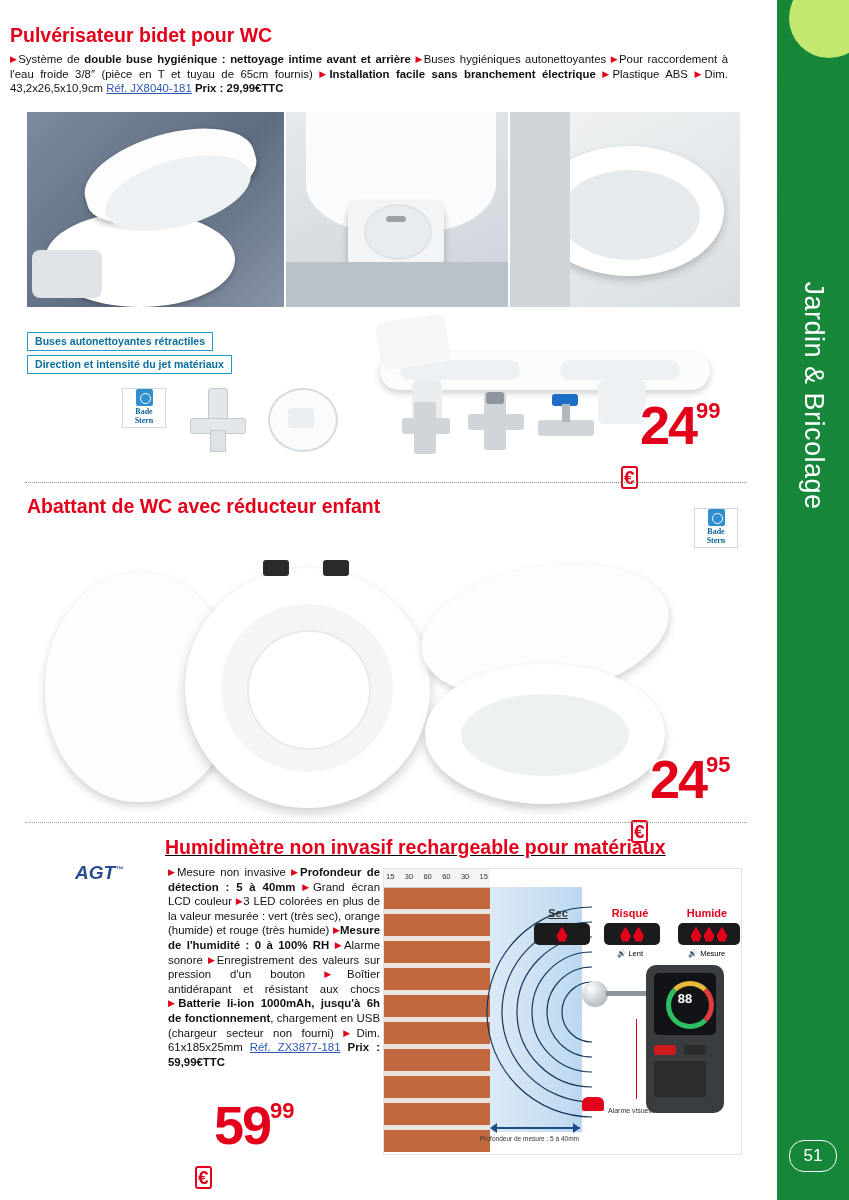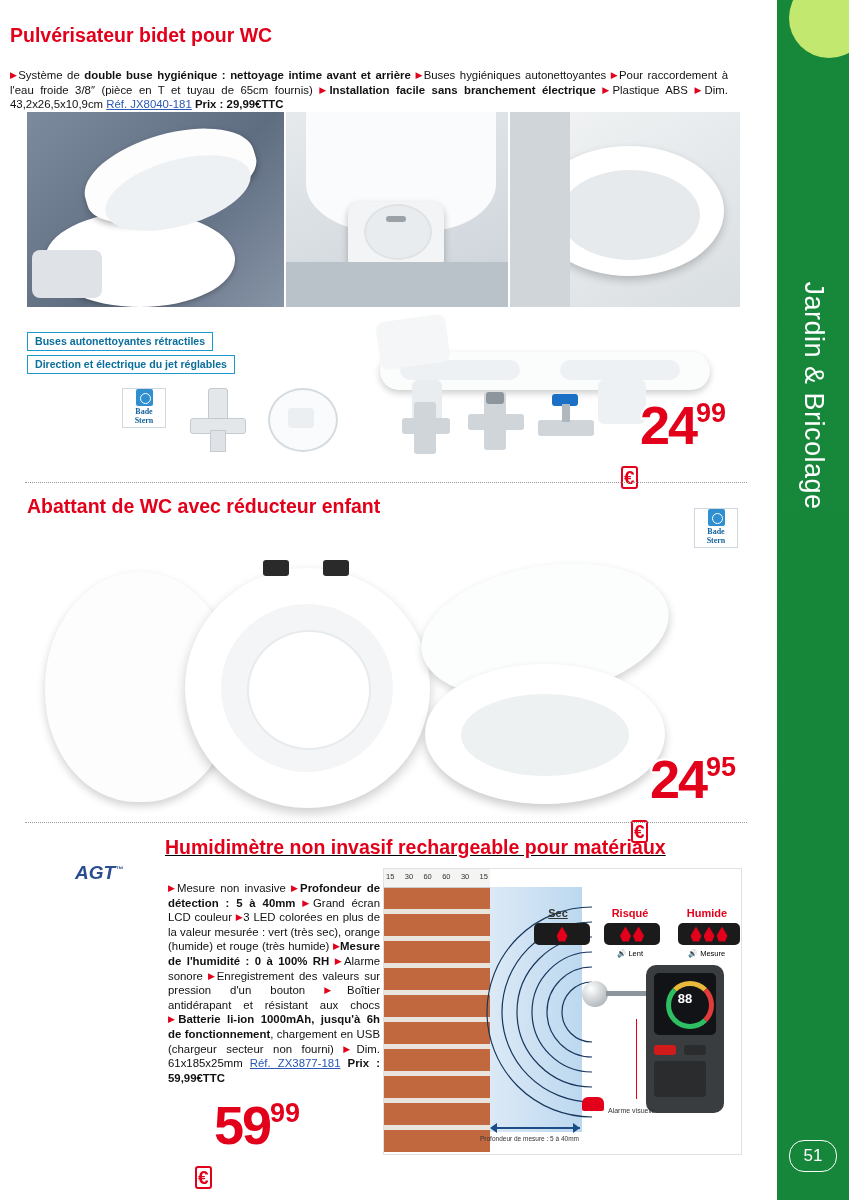--- a/index.html
+++ b/index.html
@@ -37,42 +37,42 @@
   }
 
   
   .content{position:absolute;left:0;top:0;width:775px;height:1200px;}
 
   h2.sect-title{
     margin:0;font-size:19.5px;color:#e2001a;font-weight:bold;
     font-family:"Liberation Sans", sans-serif;
   }
   .desc{
-    font-size:11.4px;line-height:1.28;margin-top:21px;color:#111;
+    font-size:11.4px;line-height:1.28;margin-top:5px;color:#111;
     text-align:justify;
   }
   .desc b{font-weight:bold;}
   .tri{color:#e2001a;font-size:9px;vertical-align:1px;}
   .ref{color:#2b57b5;text-decoration:underline;}
 
   hr.sep{
     border:none;border-top:1.3px dotted #9a9a9a;margin:0;
   }
 
   
   .price{
     position:absolute;font-family:"Liberation Sans", sans-serif;
     color:#e2001a;font-weight:bold;line-height:1;
     text-shadow:
       -1.6px -1.6px 0 #fff, 1.6px -1.6px 0 #fff,
       -1.6px  1.6px 0 #fff, 1.6px  1.6px 0 #fff,
       -2.2px 0 0 #fff, 2.2px 0 0 #fff, 0 -2.2px 0 #fff, 0 2.2px 0 #fff;
   }
   .price .int{font-size:54px;letter-spacing:-2px;}
-  .price .dec{font-size:27px;vertical-align:top;position:relative;top:2px;}
+  .price .dec{font-size:22px;vertical-align:top;position:relative;top:2px;}
   .price .cur{
     font-size:19px;display:inline-block;border:2px solid #e2001a;border-radius:3px;
     padding:0 1px;line-height:1;margin-left:1px;position:relative;top:14px;left:-20px;
     background:#fff;text-shadow:none;
   }
 
   
   .ph{position:absolute;overflow:hidden;}
   .lbl-blue{
     position:absolute;background:#ffffff;border:1.4px solid #1d9bd1;
@@ -180,21 +180,21 @@
     </div>
 
     <div class="ph p1c">
       <div style="position:absolute;left:0;top:0;width:100%;height:100%;background:linear-gradient(150deg,#f2f4f5,#d9dee1);"></div>
       <div style="position:absolute;left:24px;top:34px;width:190px;height:130px;background:#fff;border-radius:50%;box-shadow:0 4px 8px rgba(0,0,0,.2);"></div>
       <div style="position:absolute;left:50px;top:58px;width:140px;height:90px;background:#e7eaec;border-radius:50%;"></div>
       <div style="position:absolute;left:0;top:0;width:60px;height:195px;background:#cfd5d8;"></div>
     </div>
 
     <div class="lbl-blue" style="left:27px;top:332px;">Buses autonettoyantes rétractiles</div>
-    <div class="lbl-blue" style="left:27px;top:355px;">Direction et électrique du jet réglables</div>
+    <div class="lbl-blue" style="left:27px;top:355px;">Direction et intensité du jet matériaux</div>
 
     <div class="badestern" style="left:122px;top:388px;">
       <div class="sq"></div>
       <div>Bade</div>
       <div>Stern</div>
     </div>
 
     <div class="ph" style="left:180px;top:382px;width:75px;height:72px;background:#fff;">
       <div style="position:absolute;left:28px;top:6px;width:18px;height:34px;background:#e3e7ea;border:1px solid #c4cbd0;border-radius:3px;"></div>
       <div style="position:absolute;left:10px;top:36px;width:54px;height:14px;background:#e3e7ea;border:1px solid #c4cbd0;border-radius:3px;"></div>

